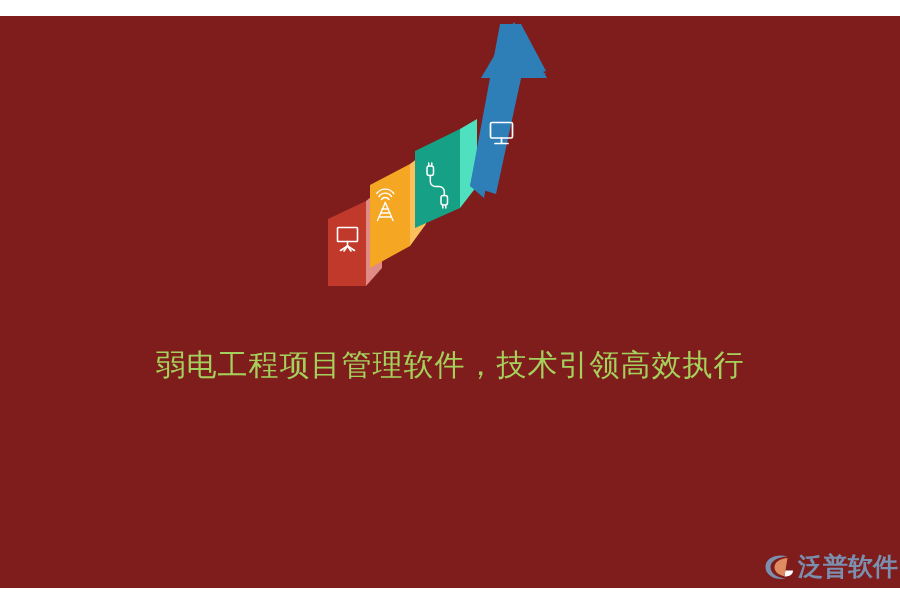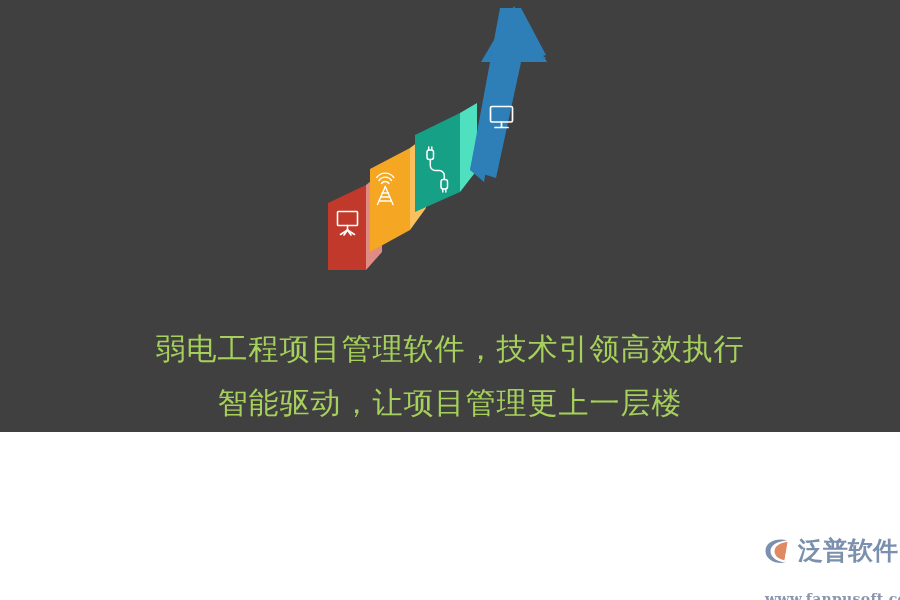--- a/index.html
+++ b/index.html
@@ -10,22 +10,23 @@
     width: 900px;
     height: 600px;
     background: #ffffff;
     font-family: "Liberation Sans", "DejaVu Sans", sans-serif;
     overflow: hidden;
     position: relative;
   }
   #poster {
     position: relative;
     width: 900px;
-    height: 432px;
-    background: #404040;
+    height: 572px;
+    background: #7f1d1d;
+    margin-top: 16px;
   }
 
   
   #graphic {
     position: absolute;
     left: 310px;
     top: 0px;
     width: 260px;
     height: 290px;
   }
@@ -163,21 +164,20 @@
           <line x1="191.5" y1="122" x2="191.5" y2="127"></line>
           <line x1="185" y1="127.5" x2="198" y2="127.5"></line>
         </g>
       </g>
 
     </svg>
   </div>
 
   <div id="headline">
     <span class="headline-line">弱电工程项目管理软件，技术引领高效执行</span>
-    <span class="headline-line">智能驱动，让项目管理更上一层楼</span>
   </div>
 
   <div id="brand">
     <div class="brand-top">
       <span class="brand-mark">
         <svg viewBox="0 0 32 30" xmlns="http://www.w3.org/2000/svg" aria-hidden="true">
           <path d="M24.5 4.5 C14 1.5 2.5 5.5 2.5 15 C2.5 24 13 28.5 23 26.5 C15 26 7.5 22 7.5 15 C7.5 8.5 15.5 5 24.5 4.5 Z" fill="#7b8fae"></path>
           <path d="M24.5 6 C17 6.6 11.5 10.2 11.5 15.4 C11.5 19.8 16 23.2 21.5 24.2 L24.5 6 Z" fill="#e08a62"></path>
           <path d="M21.6 24.4 C26.5 24.9 30 22.4 30 18.6 L22.4 18.6 Z" fill="#ffffff"></path>
         </svg>

